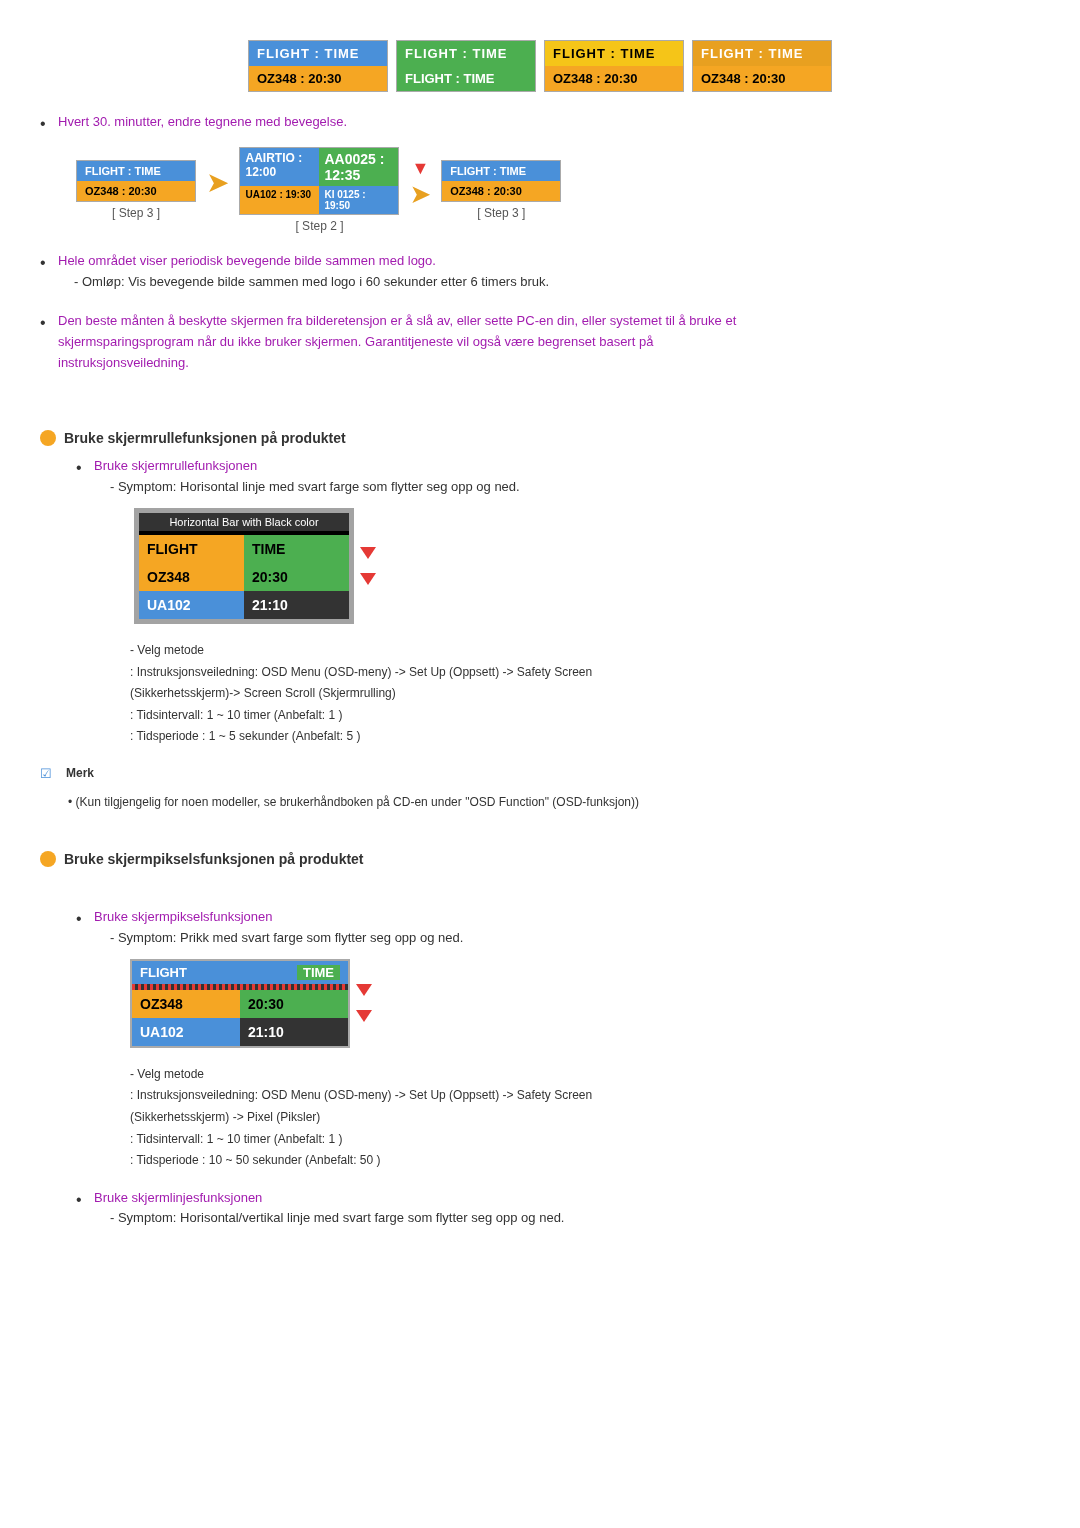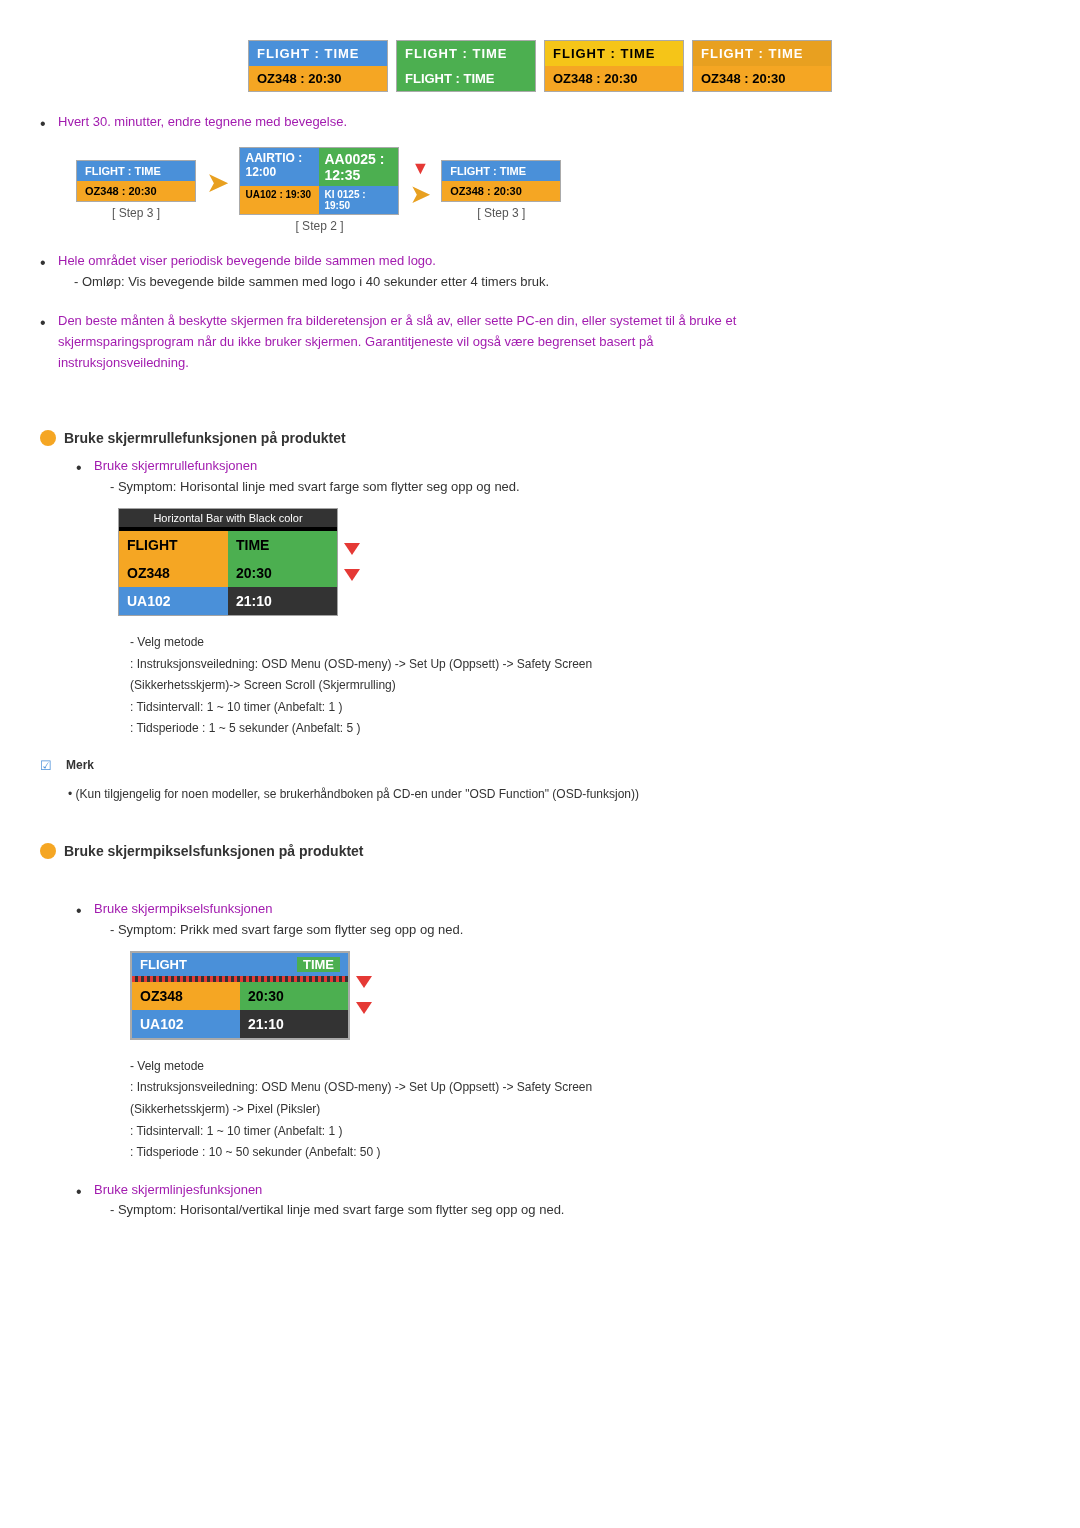--- a/index.html
+++ b/index.html
@@ -184,23 +184,23 @@
     }
 
     .section-header-text {
       font-weight: bold;
       font-size: 14px;
       color: #333;
     }
 
     
     .demo-box {
-      border: 1px solid #a3a3a3;
+      border: 5px solid #a3a3a3;
       width: 220px;
-      margin: 10px 0 10px 24px;
+      margin: 10px 0 10px 40px;
     }
 
     .demo-box .header-row {
       background: #333;
       color: #fff;
       font-size: 11px;
       padding: 3px 8px;
       text-align: center;
     }
 
@@ -414,21 +414,21 @@
     </div>
   </div>
 </div>
 
 
 <div class="section">
   <div class="bullet-item">
     <span class="bullet-dot">•</span>
     <div>
       <div class="bullet-text">Hele området viser periodisk bevegende bilde sammen med logo.</div>
-      <div class="sub-text">- Omløp: Vis bevegende bilde sammen med logo i 40 sekunder etter 4 timers bruk.</div>
+      <div class="sub-text">- Omløp: Vis bevegende bilde sammen med logo i 60 sekunder etter 6 timers bruk.</div>
     </div>
   </div>
 </div>
 
 
 <div class="section">
   <div class="bullet-item">
     <span class="bullet-dot">•</span>
     <span class="bullet-text" style="max-width:700px;">Den beste månten å beskytte skjermen fra bilderetensjon er å slå av, eller sette PC-en din, eller systemet til å bruke et skjermsparingsprogram når du ikke bruker skjermen. Garantitjeneste vil også være begrenset basert på instruksjonsveiledning.</span>
   </div>

